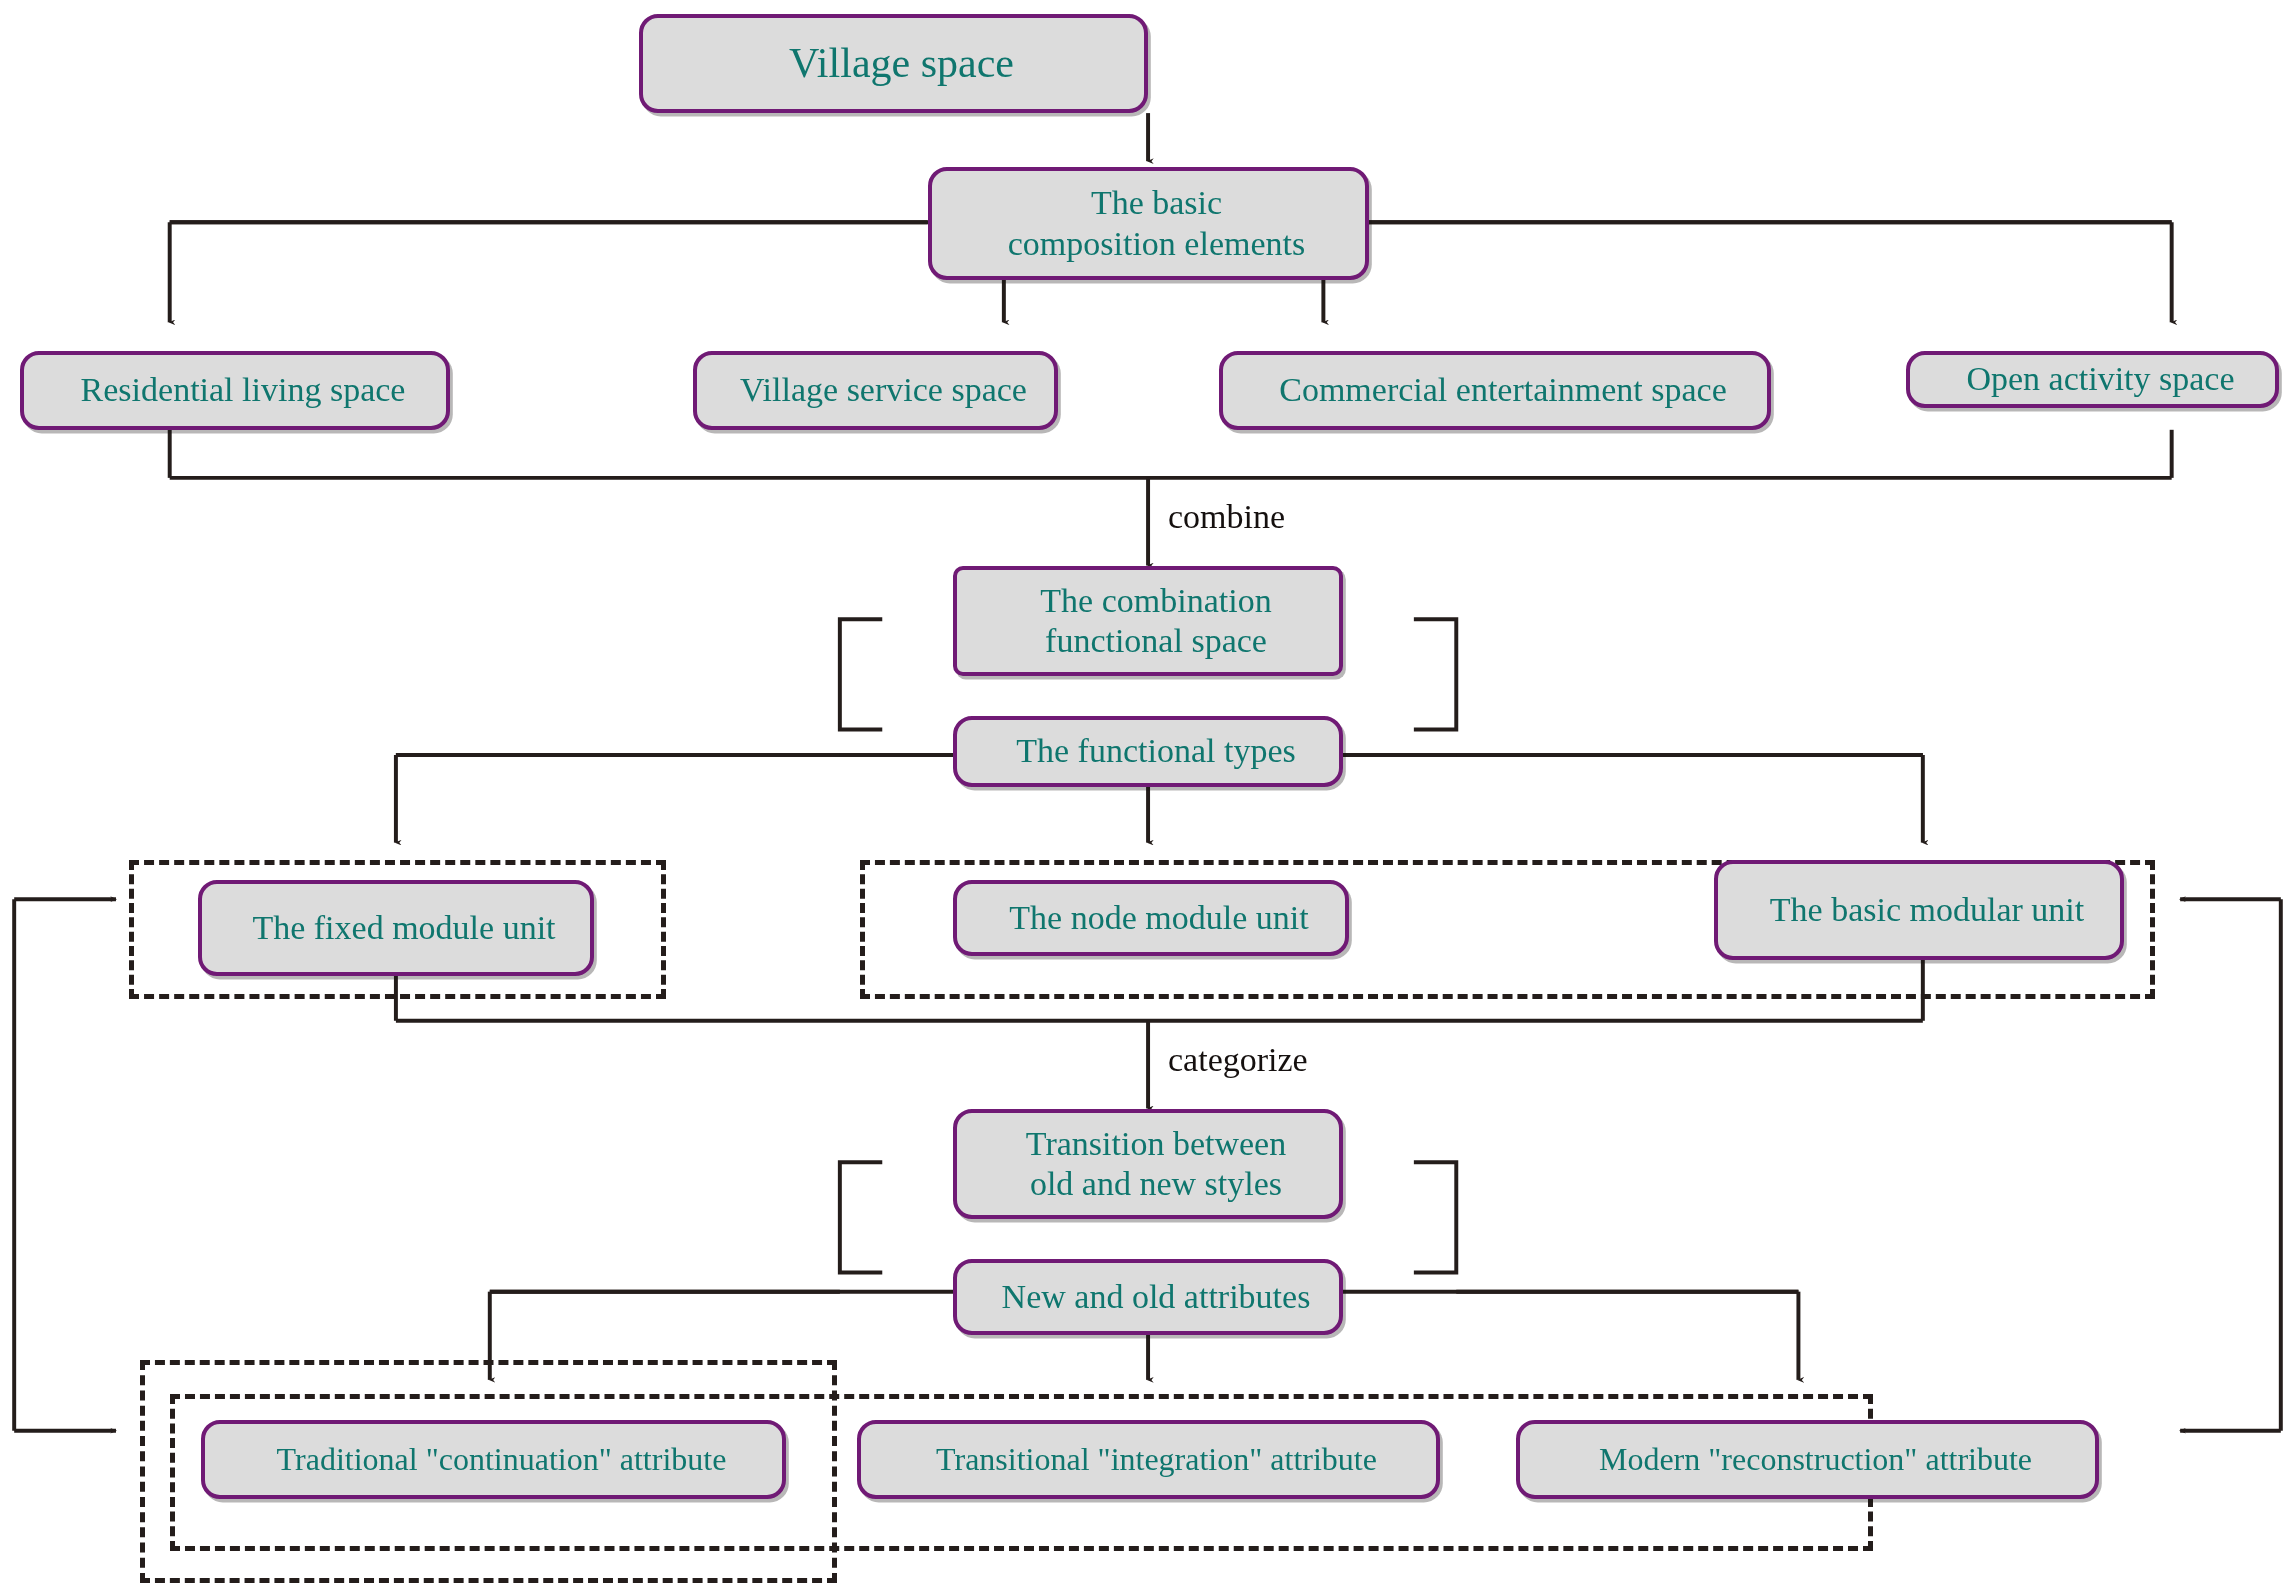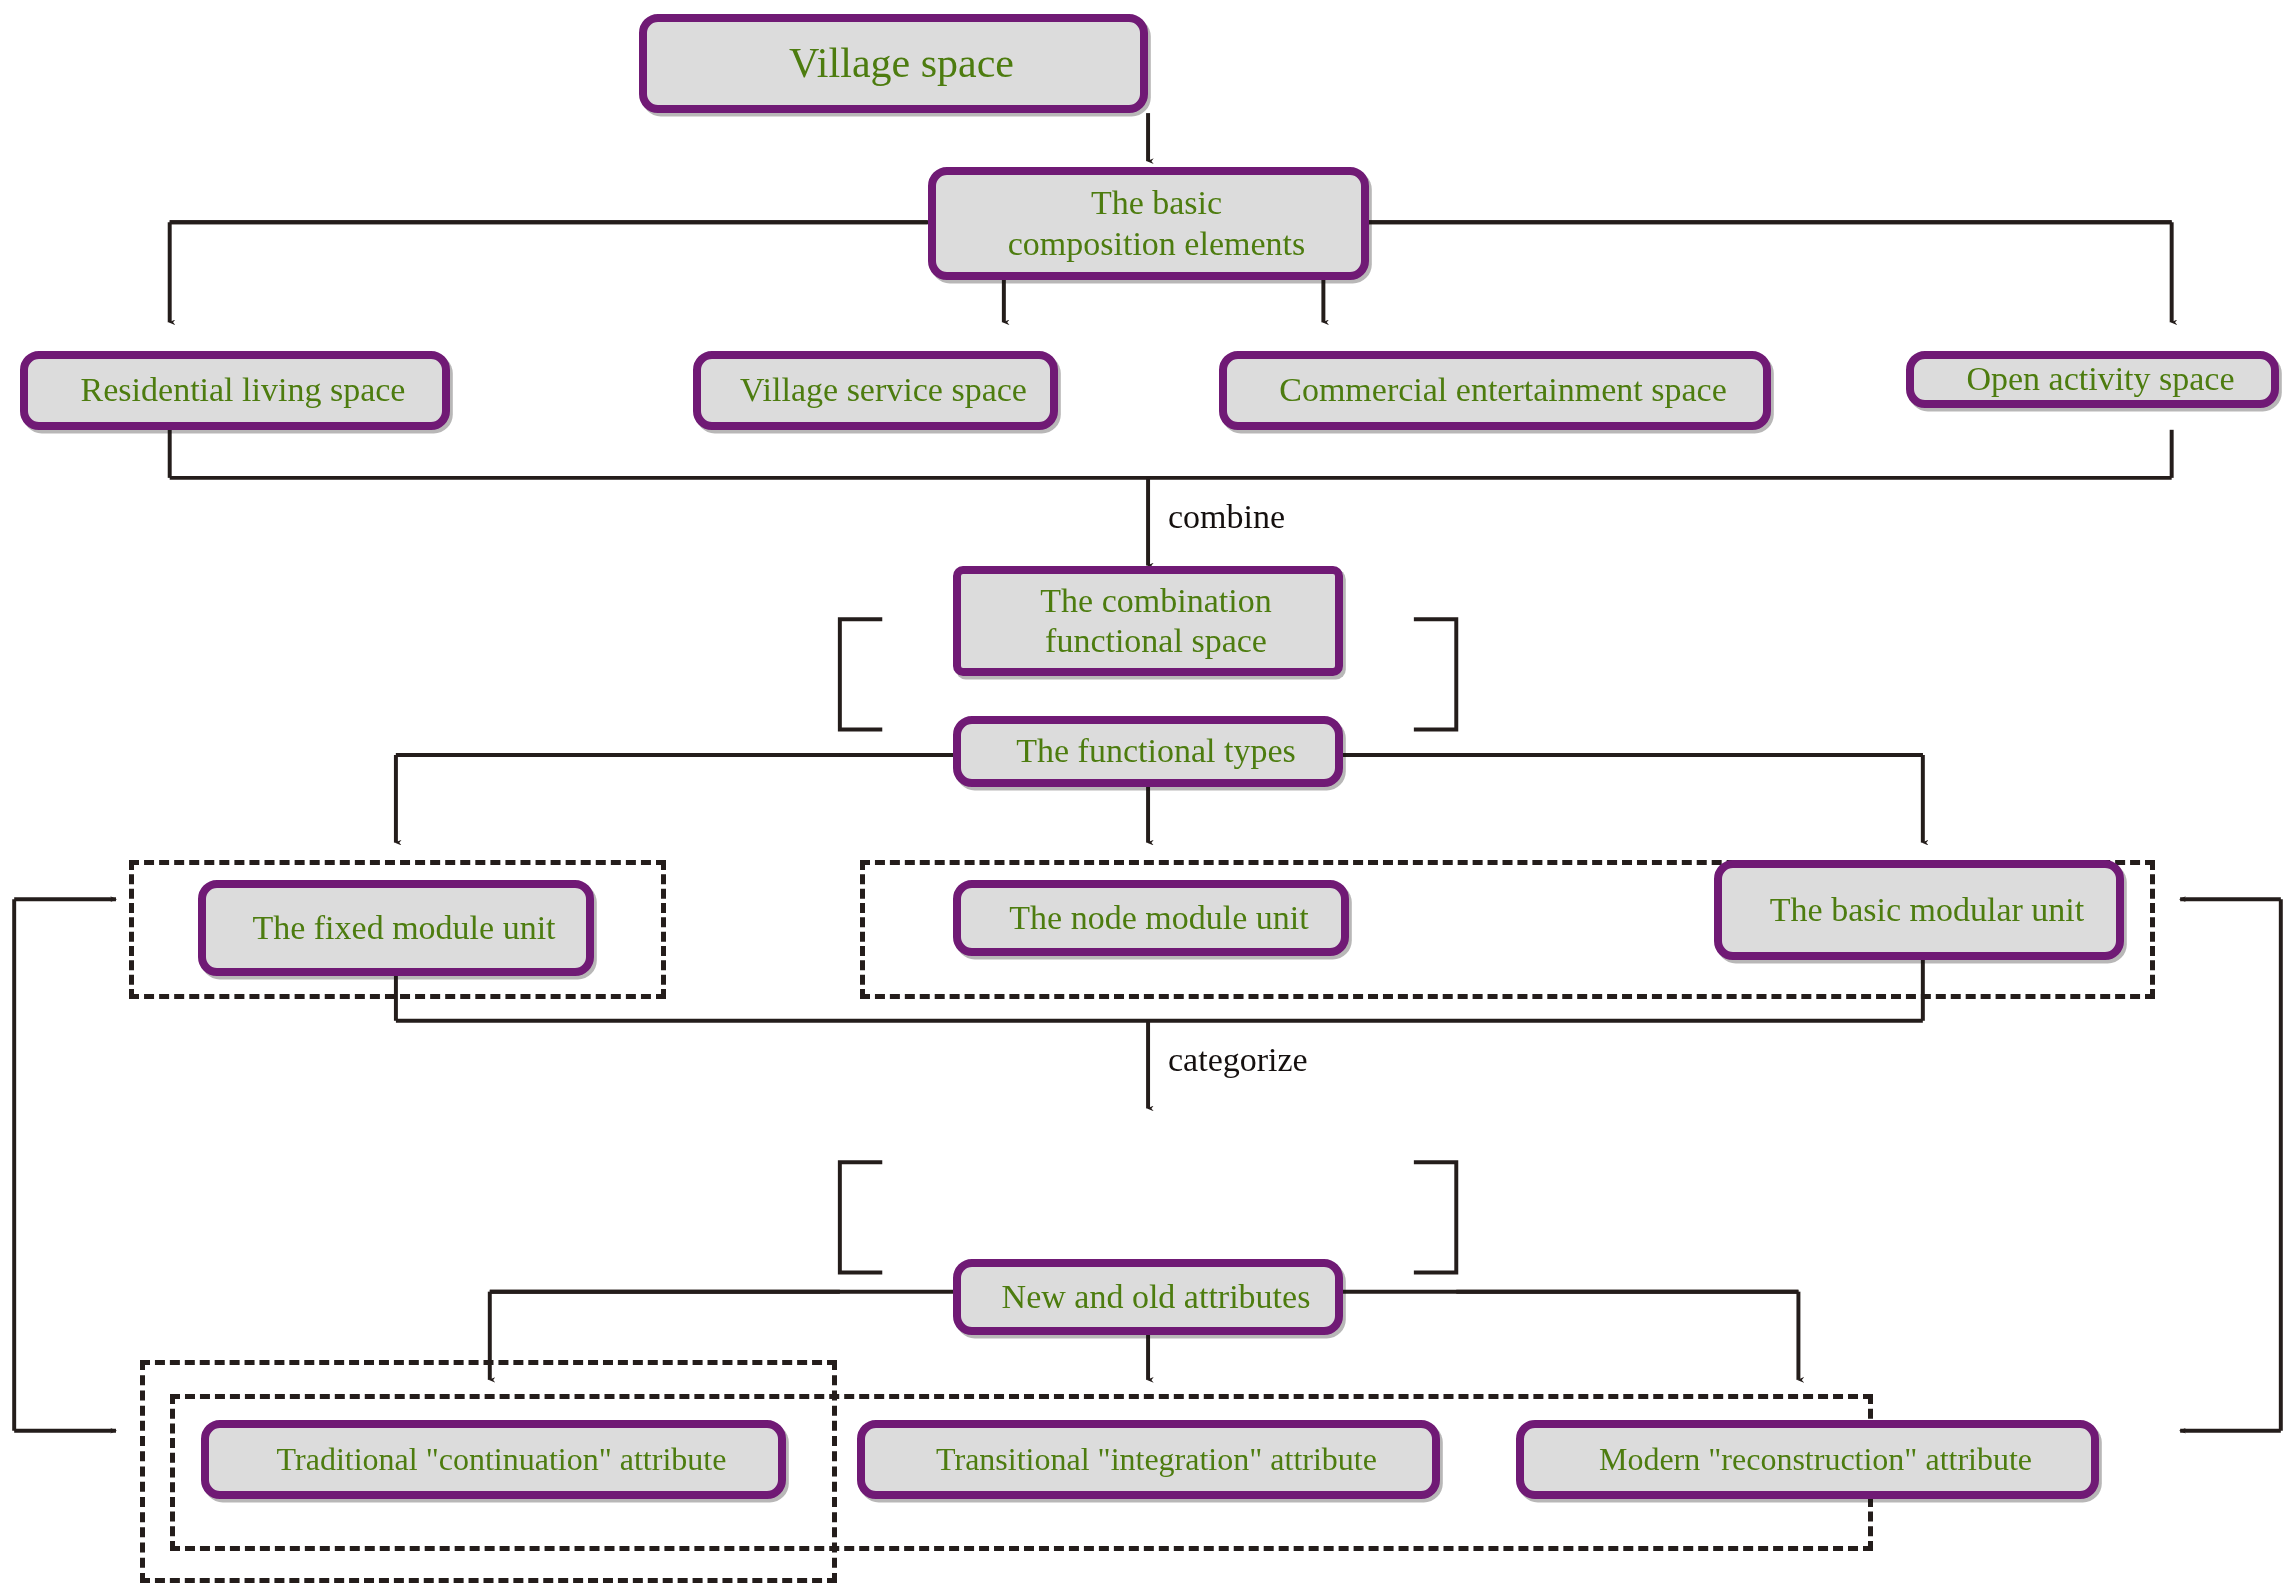--- a/index.html
+++ b/index.html
@@ -22,27 +22,27 @@
     left: 0;
     top: 0;
     width: 2295px;
     height: 1588px;
   }
   
   .node {
     position: absolute;
     box-sizing: border-box;
     background: #dcdcdc;
-    border: 8px solid #701a75;
+    border: 4px solid #701a75;
     border-radius: 19px;
     display: flex;
     align-items: center;
     justify-content: center;
     text-align: center;
-    color: #4d7c0f;
+    color: #0f766e;
     line-height: 1.18;
     box-shadow: 2.8px 3.4px 0 0 rgba(20,16,15,0.30);
     z-index: 4;
     padding-left: 16px;
   }
   .node .lbl { display: block; padding: 0 8px; white-space: pre-line; }
   
   .group {
     position: absolute;
     box-sizing: border-box;
@@ -172,20 +172,24 @@
   </div>
 
   <div class="node fs-mid" style="left:953px; top:880px; width:396px; height:76px;">
     <span class="lbl">The node module unit</span>
   </div>
 
   <div class="node fs-mid" style="left:1714px; top:860px; width:410px; height:100px;text-align:right;">
     <span class="lbl">The basic modular unit</span>
   </div>
 
+  <div class="node fs-mid" style="left:953px; top:1109px; width:390px; height:110px;">
+    <span class="lbl">Transition between
+old and new styles</span>
+  </div>
 
   <div class="node fs-mid" style="left:953px; top:1259px; width:390px; height:76px;">
     <span class="lbl">New and old attributes</span>
   </div>
 
   <div class="node fs-small" style="left:201px; top:1420px; width:585px; height:79px;">
     <span class="lbl">Traditional "continuation" attribute</span>
   </div>
 
   <div class="node fs-small" style="left:857px; top:1420px; width:583px; height:79px;">

